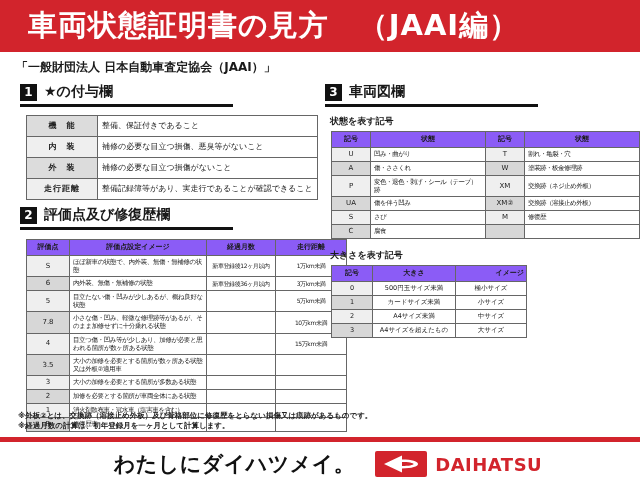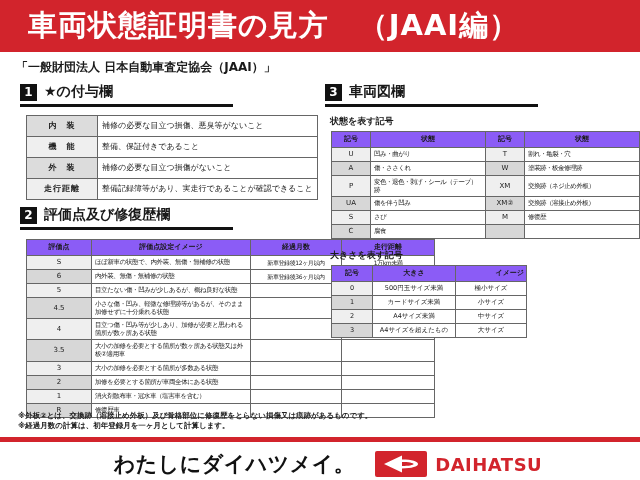--- a/index.html
+++ b/index.html
@@ -42,21 +42,21 @@
   }
   .tbl th{background:#8b5cf6;font-weight:bold;text-align:center;}
   
   .t1{margin:8px 0 0 6px;width:292px;}
   .t1 td{height:16px;font-size:8px;}
   .t1 td:first-child{width:62px;text-align:center;font-weight:bold;letter-spacing:1px;}
   .t1 tr:nth-child(odd) td:first-child{background:#dcdcdc;}
   .t1 tr:nth-child(even) td:first-child{background:#efefef;}
   
   .eval{margin:9px 0 0 6px;width:290px;}
-  .eval th{font-size:7px;padding:3px 15px;}
+  .eval th{font-size:7px;padding:3px 4px;}
   .eval th:nth-child(1){width:34px;}
   .eval th:nth-child(2){width:128px;text-align:center;}
   .eval th:nth-child(3){width:60px;}
   .eval th:nth-child(4){width:62px;}
   .eval td{font-size:6.5px;letter-spacing:-0.4px;height:9px;padding:2px 3px;}
   .eval td:first-child{text-align:center;font-size:7px;letter-spacing:0;}
   .eval td:nth-child(3),.eval td:nth-child(4){text-align:center;font-size:6px;}
   .eval tbody tr:nth-child(odd) td:first-child{background:#efefef;}
   .eval tbody tr:nth-child(even) td:first-child{background:#d7d7d7;}
   
@@ -105,26 +105,26 @@
   <div class="subtitle">「一般財団法人 日本自動車査定協会（JAAI）」</div>
 
   <section class="sec sec1">
     <div class="sec-head">
       <span class="badge">1</span>
       <span class="sec-title">★の付与欄</span>
     </div>
     <table class="tbl t1">
       <tbody>
           <tr>
+            <td>機　能</td>
+            <td>整備、保証付きであること</td>
+          </tr>
+          <tr>
             <td>内　装</td>
             <td>補修の必要な目立つ損傷、悪臭等がないこと</td>
-          </tr>
-          <tr>
-            <td>機　能</td>
-            <td>整備、保証付きであること</td>
           </tr>
           <tr>
             <td>外　装</td>
             <td>補修の必要な目立つ損傷がないこと</td>
           </tr>
           <tr>
             <td>走行距離</td>
             <td>整備記録簿等があり、実走行であることが確認できること</td>
           </tr>
         </tbody>
@@ -158,21 +158,21 @@
             <td>新車登録後36ヶ月以内</td>
             <td>3万km未満</td>
           </tr>
           <tr>
             <td>5</td>
             <td>目立たない傷・凹みが少しあるが、概ね良好な状態</td>
             <td class="cell-empty"></td>
             <td>5万km未満</td>
           </tr>
           <tr>
-            <td>4.5</td>
+            <td>7.8</td>
             <td>小さな傷・凹み、軽微な修理跡等があるが、そのまま加修せずに十分乗れる状態</td>
             <td class="cell-empty"></td>
             <td>10万km未満</td>
           </tr>
           <tr>
             <td>4</td>
             <td>目立つ傷・凹み等が少しあり、加修が必要と思われる箇所が数ヶ所ある状態</td>
             <td class="cell-empty"></td>
             <td>15万km未満</td>
           </tr>

